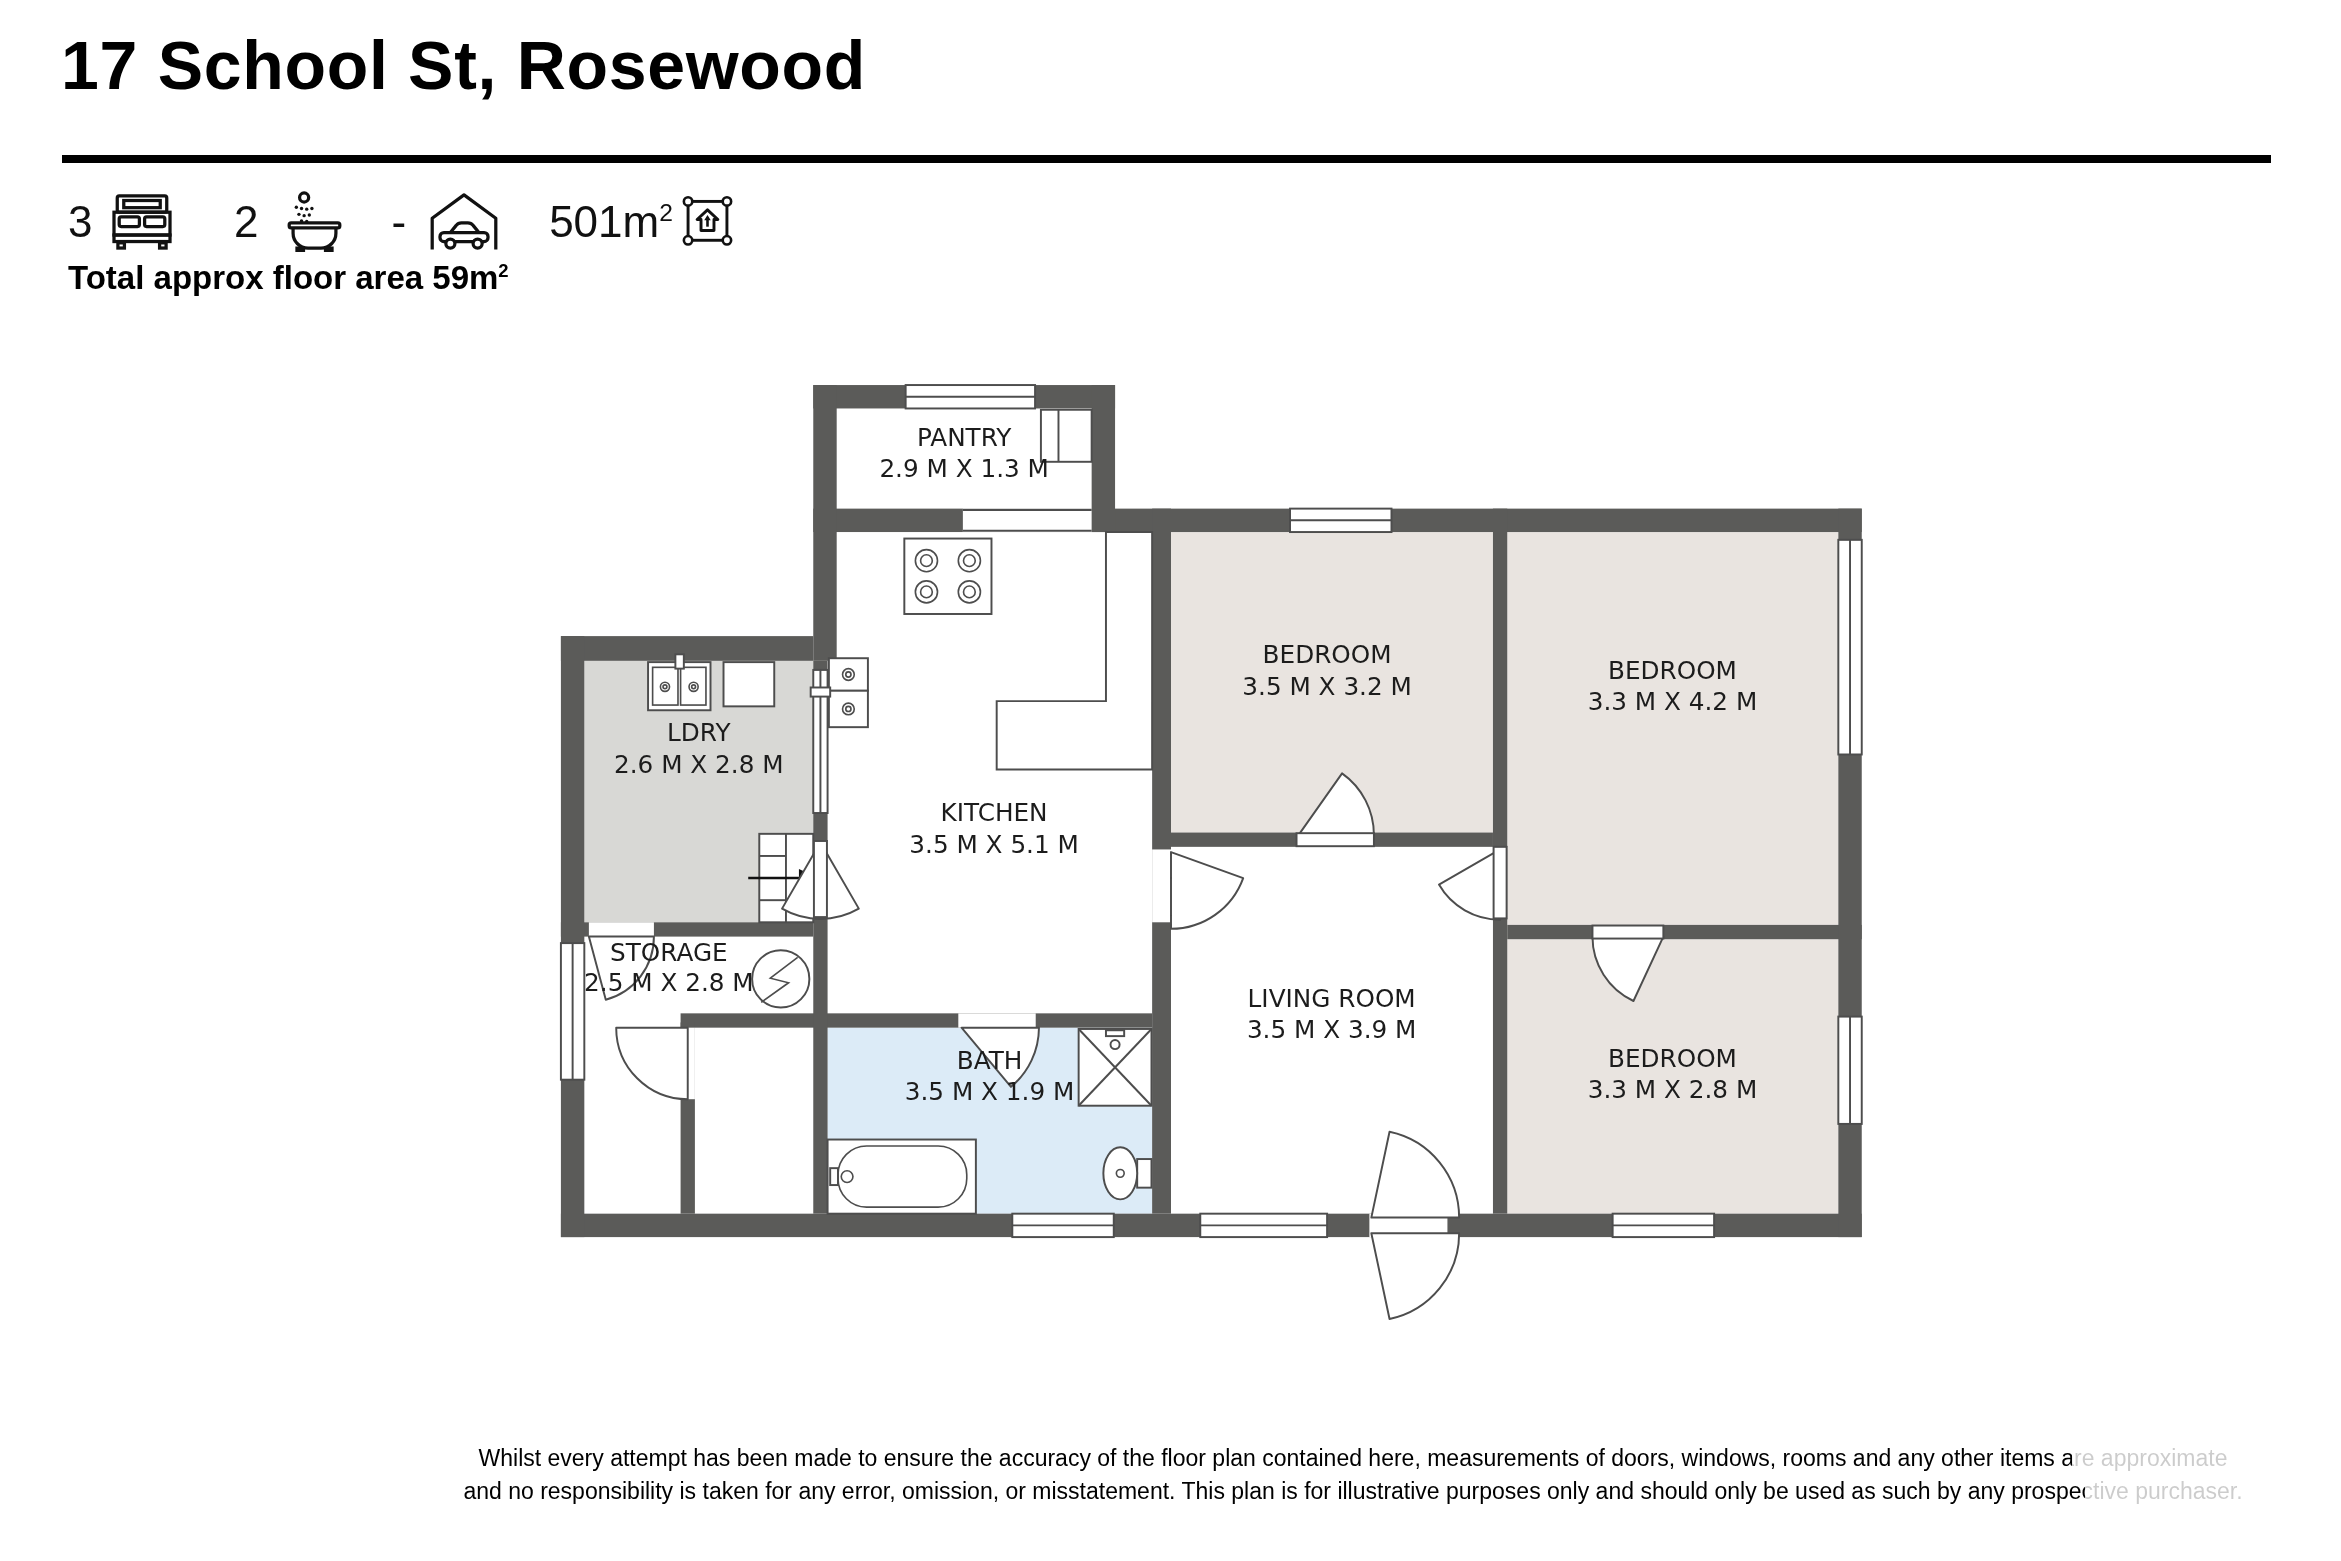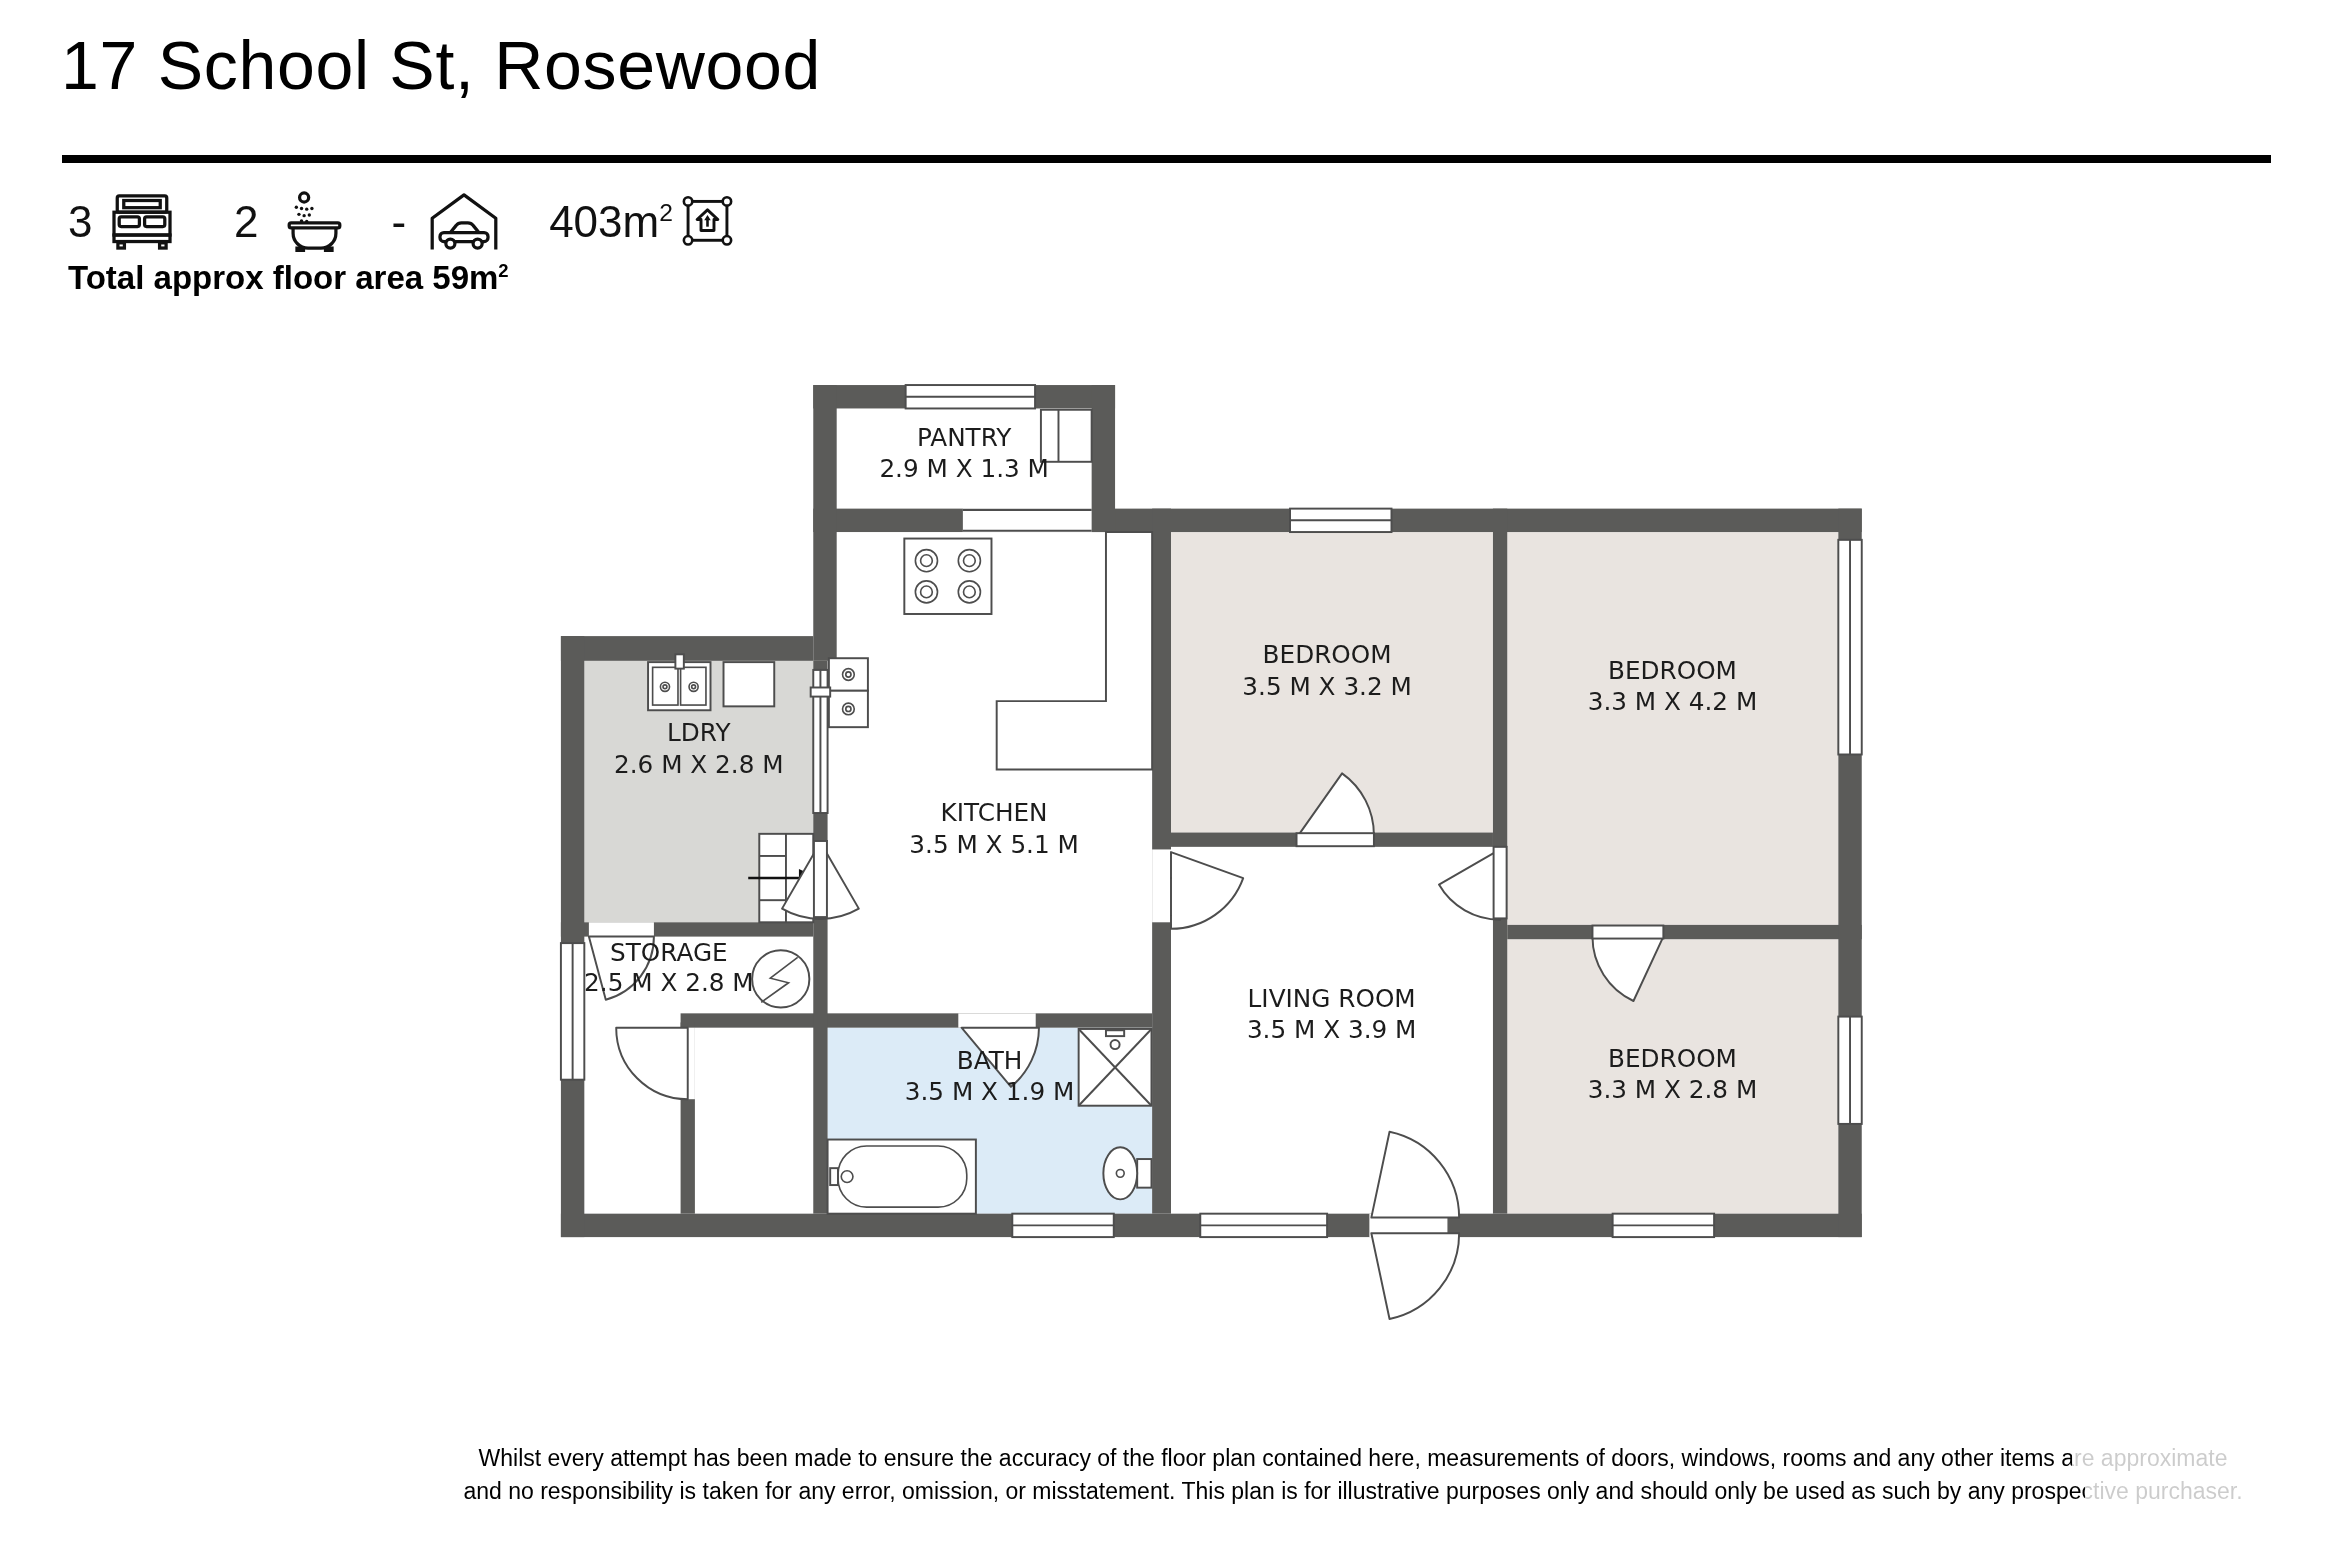--- a/index.html
+++ b/index.html
@@ -1,20 +1,20 @@
 <!DOCTYPE html>
 <html style="font-size:10.4px"><head>
 <meta charset="utf-8">
 <style>
   html,body{margin:0;padding:0;}
   body{
     width:2342px;height:1561px;position:relative;background:#ffffff;overflow:hidden;
     font-family:"Liberation Sans",sans-serif;
   }
-  .title{position:absolute;left:61px;top:26px;font-size:68px;font-weight:normal;color:#000;letter-spacing:0.7px;white-space:nowrap;}
+  .title{position:absolute;left:61px;top:26px;font-size:68px;font-weight:bold;color:#000;letter-spacing:0.7px;white-space:nowrap;}
   .rule{position:absolute;left:62px;top:155px;width:2209px;height:7.8px;background:#000;}
   .stats{position:absolute;left:68px;top:189px;height:65px;display:flex;align-items:center;color:#111;}
   .stat-num{font-size:44px;line-height:65px;}
   .stat-icon{display:inline-block;}
   .stat-icon svg{display:block;}
   sup{font-size:0.56em;}
   .area-wrap{margin-left:49px;font-size:44px;}
   .floor-area{position:absolute;left:68px;top:259px;font-size:33px;font-weight:bold;color:#000;white-space:nowrap;}
   #plan{position:absolute;left:0;top:0;}
   .wall{fill:#5b5b59;}
@@ -92,21 +92,21 @@
         <path d="M6,90 V42 L55,6 L104,42 V90"></path>
         <path d="M34,64 l9,-11 q3,-4 8,-4 h10 q5,0 8,4 l9,11"></path>
         <rect x="18" y="64" width="74" height="14" rx="6"></rect>
       </g>
       <circle cx="34" cy="81" r="7" fill="#fff" stroke="#111" stroke-width="5"></circle>
       <circle cx="76" cy="81" r="7" fill="#fff" stroke="#111" stroke-width="5"></circle>
     </svg>
   </span>
 
   <span class="area-wrap">
-    <span>403m</span><sup>2</sup>
+    <span>501m</span><sup>2</sup>
   </span>
 
   <span class="stat-icon" style="margin-left:9px">
     <svg width="51" height="57" viewBox="0 0 78 88">
       <rect x="9" y="13" width="60" height="60" fill="none" stroke="#111" stroke-width="4.5"></rect>
       <g fill="#fff" stroke="#111" stroke-width="4">
         <circle cx="9" cy="13" r="6.5"></circle>
           <circle cx="69" cy="13" r="6.5"></circle>
         <circle cx="9" cy="73" r="6.5"></circle>
           <circle cx="69" cy="73" r="6.5"></circle>

